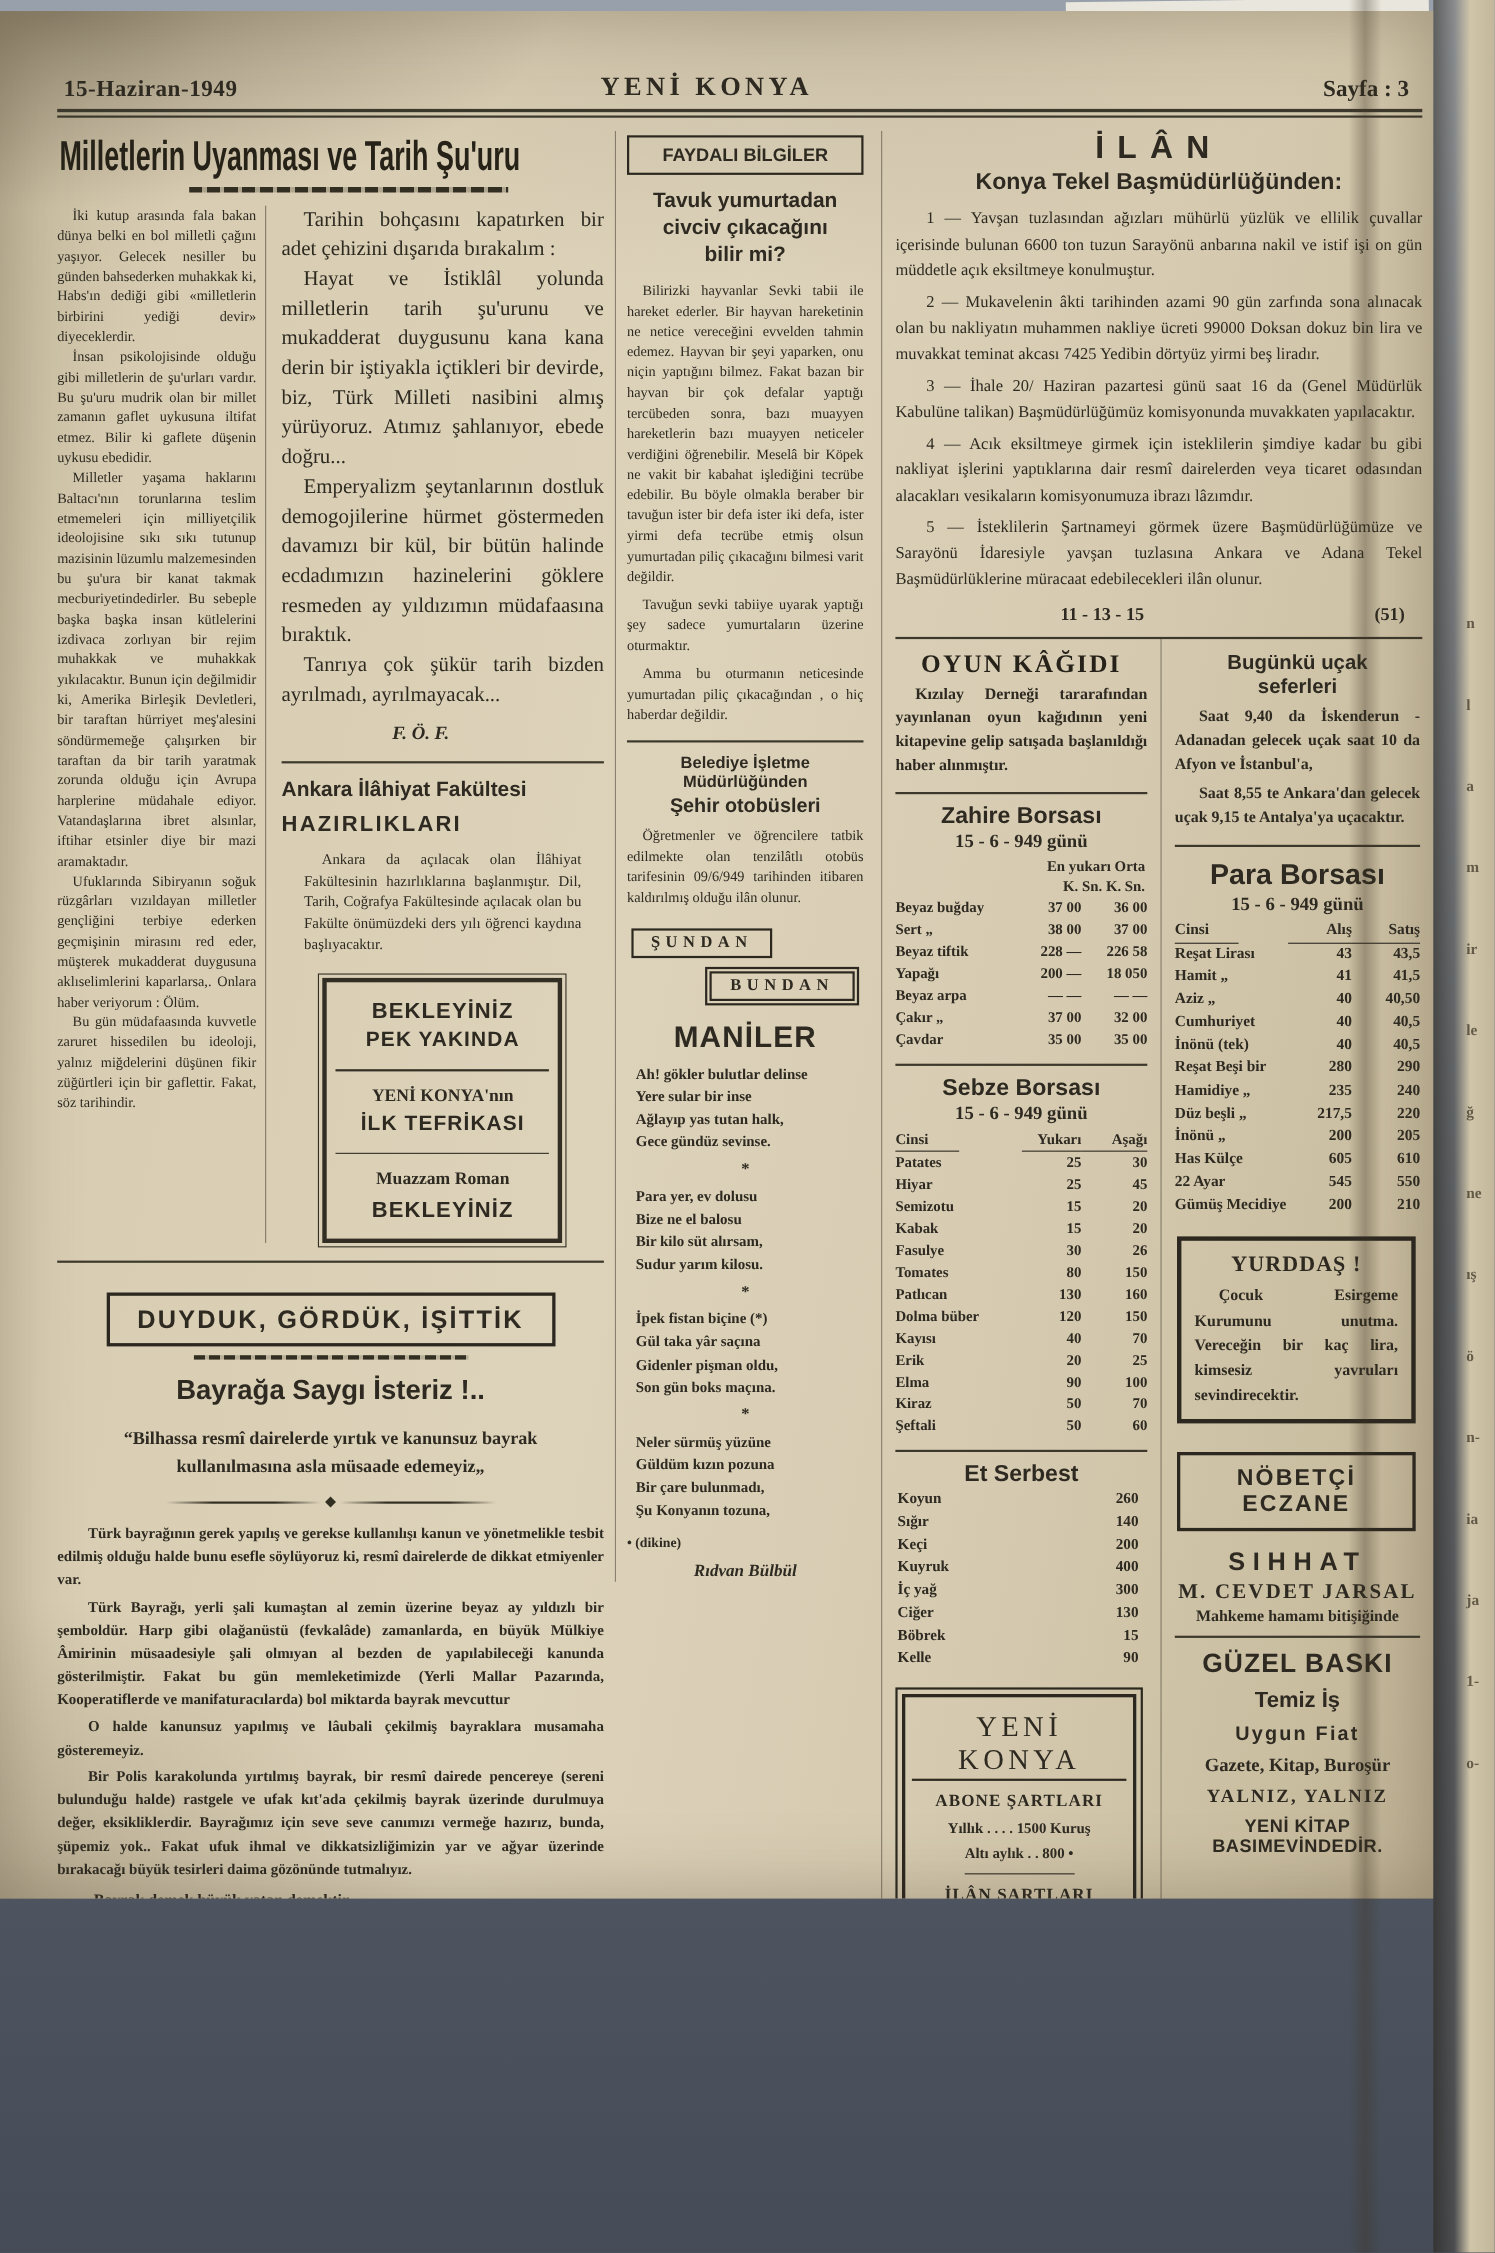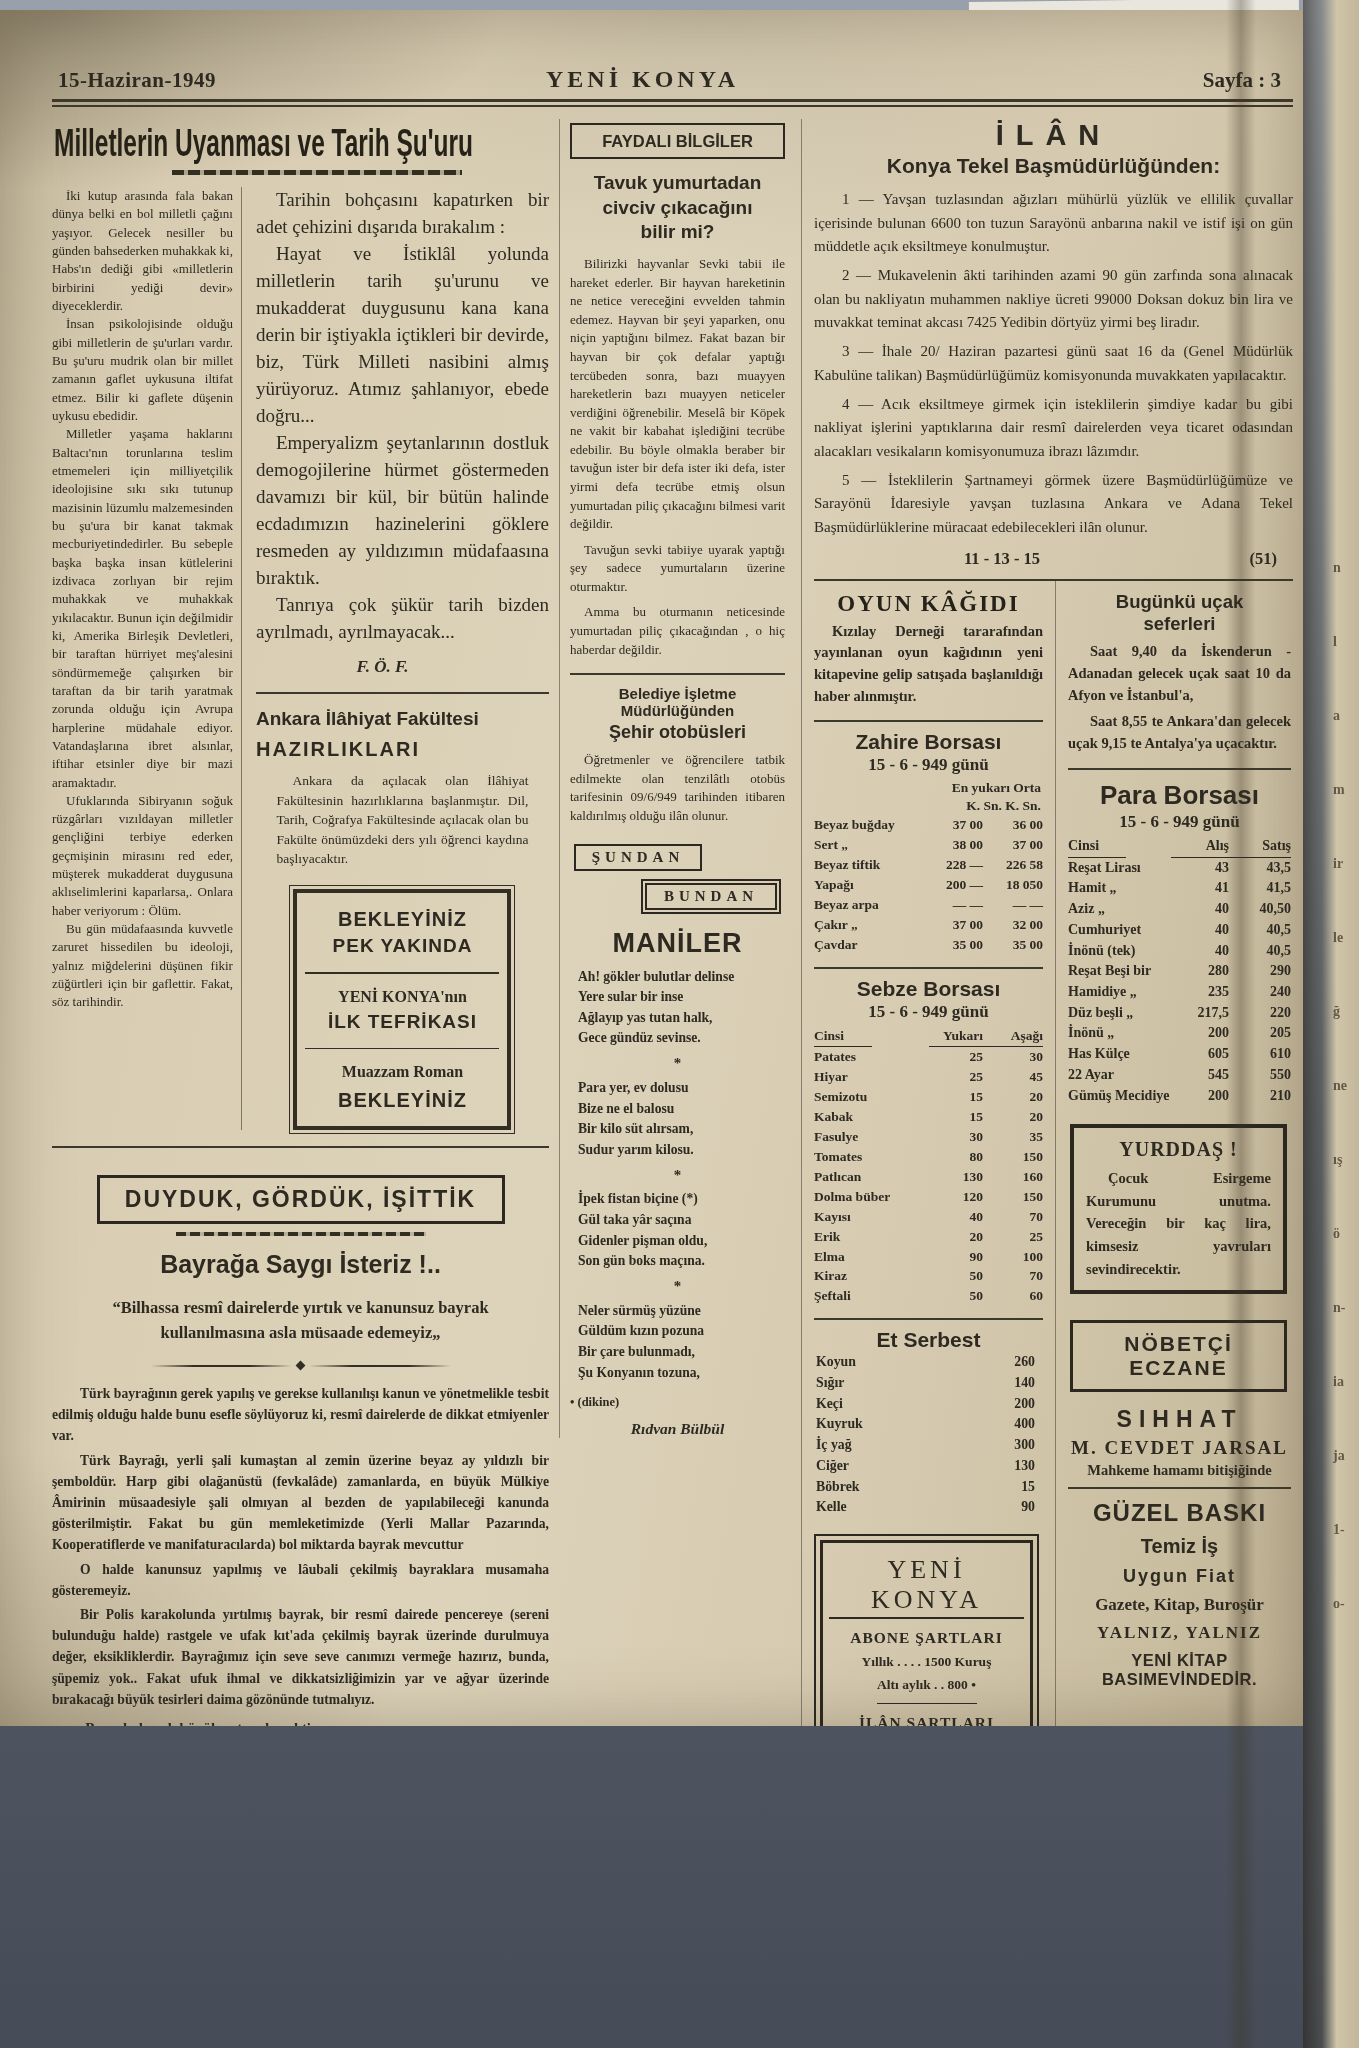--- a/index.html
+++ b/index.html
@@ -363,21 +363,21 @@
                   <span class="c2">20</span>
                 </div>
                 <div class="brow">
                   <span class="c0">Kabak</span>
                   <span class="c1">15</span>
                   <span class="c2">20</span>
                 </div>
                 <div class="brow">
                   <span class="c0">Fasulye</span>
                   <span class="c1">30</span>
-                  <span class="c2">35</span>
+                  <span class="c2">26</span>
                 </div>
                 <div class="brow">
                   <span class="c0">Tomates</span>
                   <span class="c1">80</span>
                   <span class="c2">150</span>
                 </div>
                 <div class="brow">
                   <span class="c0">Patlıcan</span>
                   <span class="c1">130</span>
                   <span class="c2">160</span>

